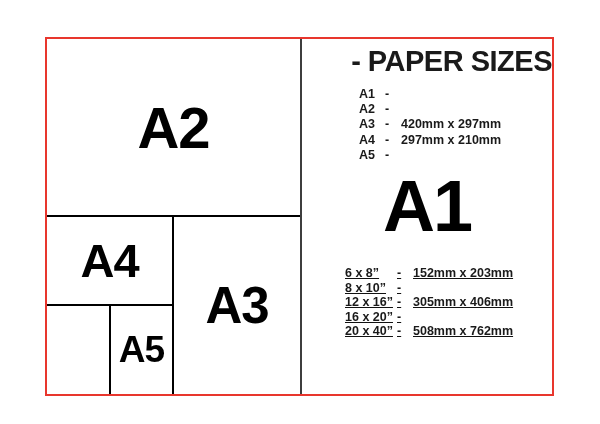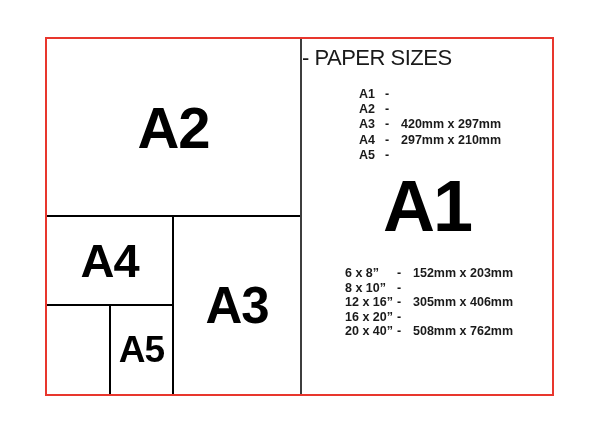--- a/index.html
+++ b/index.html
@@ -22,26 +22,26 @@
           font-weight:700; color:#000; letter-spacing:-1px; }
   .box-a2 { left:0;   top:0;     width:253px; height:176px; font-size:58px; }
   .box-a4 { left:0;   top:178px; width:125px; height:87px;  font-size:47px; }
   .box-a3 { left:127px;top:178px;width:126px; height:177px; font-size:51px; }
   .box-a5 { left:64px; top:267px;width:61px;  height:88px;  font-size:37px; }
 
   
   .panel { position:absolute; left:255px; top:0; width:250px; height:355px; }
   .panel > div { position:absolute; left:0; width:100%; }
 
-  .title { top:6px; text-align:left; font-size:22px; font-weight:400;
+  .title { top:6px; text-align:right; font-size:29px; font-weight:700;
            letter-spacing:-0.5px; color:#1a1a1a; white-space:nowrap; }
 
   .size-list { display:flex; flex-direction:column; align-items:center; }
   .a-list    { top:47px; }
-  .in-list   { top:227px; }
+  .in-list   { top:227px;text-decoration:underline; }
   .size-row  { display:grid; align-items:center; font-size:12.5px; font-weight:600;
                color:#1a1a1a; white-space:nowrap; }
   .a-list  .size-row { grid-template-columns:26px 16px 94px; height:15.4px; }
   .in-list .size-row { grid-template-columns:52px 16px 96px; height:14.5px; }
   .size-row .dash { text-align:left; }
 
   .featured { top:131px; text-align:center; font-size:72px; line-height:1;
               font-weight:700; color:#000; letter-spacing:-2px; }
 </style>
 </head>

